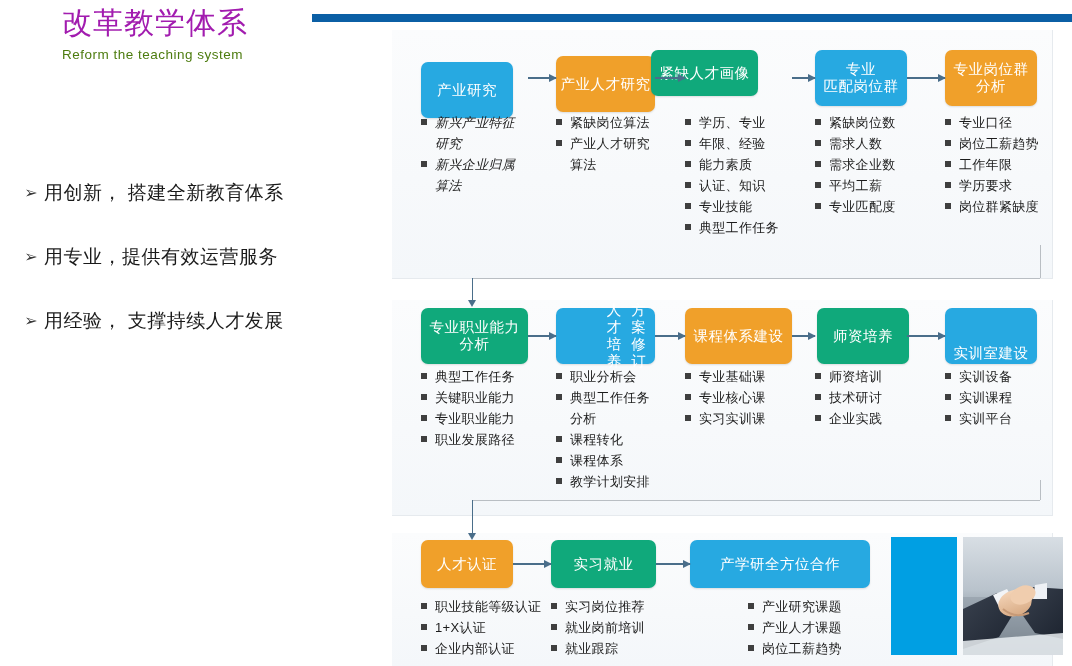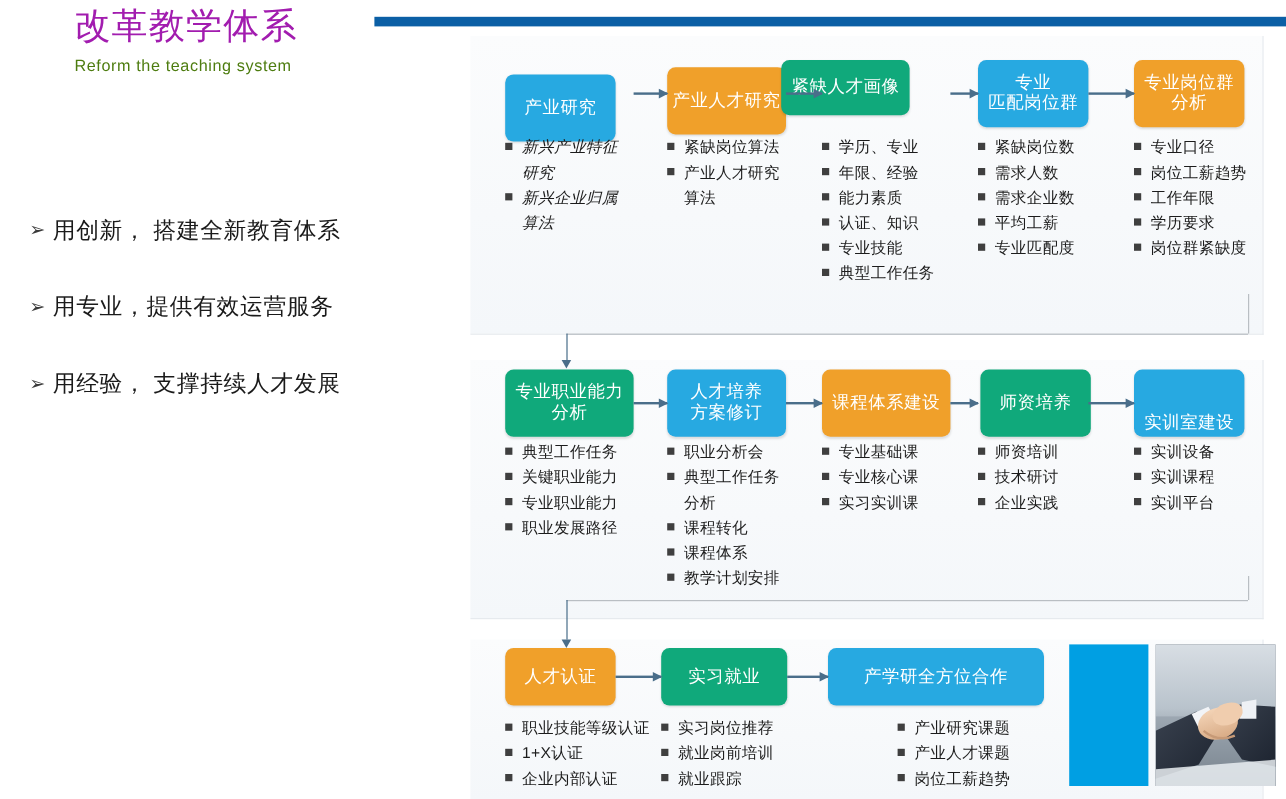--- a/index.html
+++ b/index.html
@@ -199,21 +199,21 @@
         <div>分析</div>
       </div>
       <div class="col" style="left: 421px; top: 366px;">
         <ul>
           <li><span class="sq"></span><span>典型工作任务</span></li>
           <li><span class="sq"></span><span>关键职业能力</span></li>
           <li><span class="sq"></span><span>专业职业能力</span></li>
           <li><span class="sq"></span><span>职业发展路径</span></li>
         </ul>
       </div>
-      <div class="box c-blue" style="left: 556px; top: 308px; width: 99px; height: 56px; flex-direction: column;">
+      <div class="box c-blue" style="left: 556px; top: 308px; width: 99px; height: 56px; flex-direction: row; padding-left: 46px;">
         <div>人才培养</div>
         <div>方案修订</div>
       </div>
       <div class="col" style="left: 556px; top: 366px;">
         <ul>
           <li><span class="sq"></span><span>职业分析会</span></li>
           <li><span class="sq"></span><span>典型工作任务</span></li>
           <li><span>分析</span></li>
           <li><span class="sq"></span><span>课程转化</span></li>
           <li><span class="sq"></span><span>课程体系</span></li>

